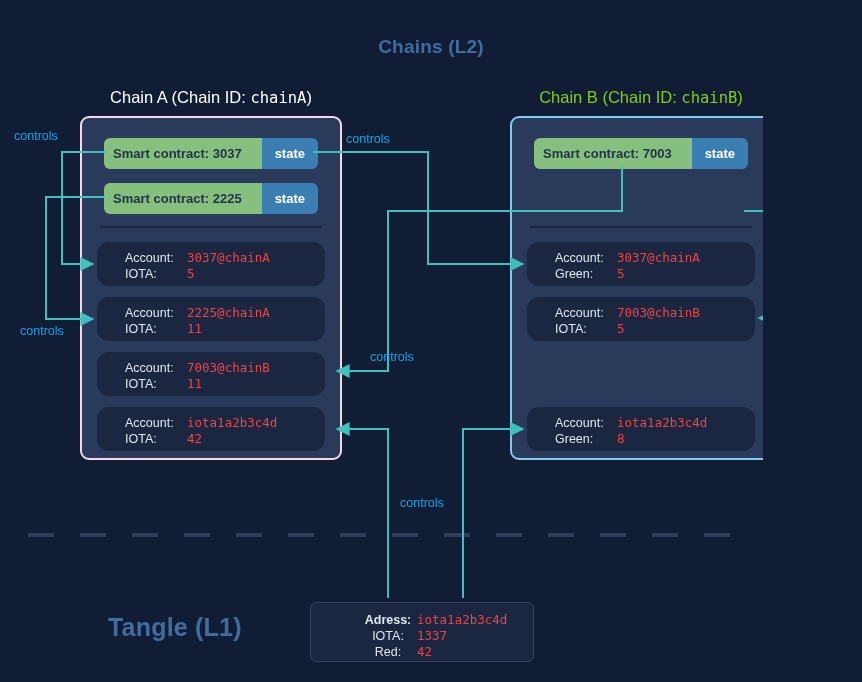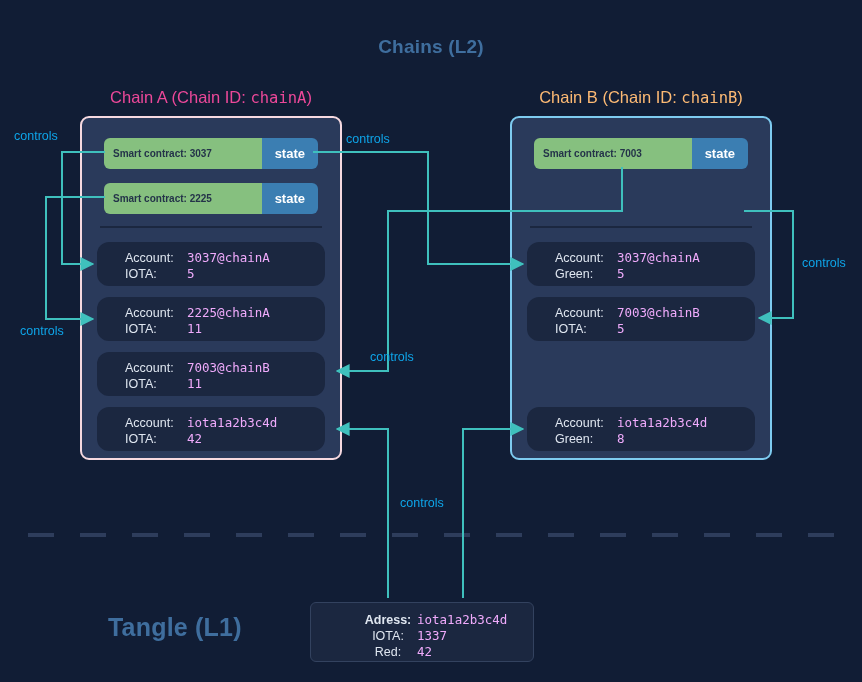--- a/index.html
+++ b/index.html
@@ -3,21 +3,21 @@
 <meta charset="utf-8">
 <title>IOTA Smart Contracts L1/L2 Diagram</title>
 <style>
   html, body {
     margin: 0;
     padding: 0;
     background: #111d35;
   }
   #canvas {
     position: relative;
-    width: 862px;
+    width: 763px;
     height: 682px;
     background: #111d35;
     overflow: hidden;
     font-family: "Liberation Sans", sans-serif;
     -webkit-font-smoothing: antialiased;
   }
 
   
   #wires {
     position: absolute;
@@ -55,22 +55,22 @@
   .chain-title {
     position: absolute;
     font-size: 16.5px;
     white-space: nowrap;
     z-index: 4;
   }
   .chain-title .mono {
     font-family: "DejaVu Sans Mono", monospace;
     font-size: 15.5px;
   }
-  #chainA-title { left: 80px; top: 88px; width: 262px; text-align: center; color: #ec4899; }
-  #chainB-title { left: 510px; top: 88px; width: 262px; text-align: center; color: #fdba74; }
+  #chainA-title { left: 80px; top: 88px; width: 262px; text-align: center; color: #ffffff; }
+  #chainB-title { left: 510px; top: 88px; width: 262px; text-align: center; color: #84cc16; }
 
   
   .chain-panel {
     position: absolute;
     background: #2a3a5b;
     border-radius: 9px;
     box-sizing: border-box;
     z-index: 2;
   }
   #chainA-panel {
@@ -98,21 +98,21 @@
     border-radius: 6px;
     overflow: hidden;
     height: 31px;
     margin-bottom: 14px;
     width: 100%;
   }
   .contract-name {
     flex: 1 1 auto;
     background: #86c07f;
     color: #243349;
-    font-size: 10px;
+    font-size: 13px;
     font-weight: bold;
     display: flex;
     align-items: center;
     padding-left: 9px;
     white-space: nowrap;
   }
   .contract-state {
     flex: 0 0 auto;
     background: #3b7eb2;
     color: #ffffff;
@@ -148,21 +148,21 @@
     line-height: 15px;
   }
   .acct-label {
     flex: 0 0 62px;
     font-size: 12.5px;
     color: #dfe6f0;
   }
   .acct-value {
     font-family: "DejaVu Sans Mono", monospace;
     font-size: 12.5px;
-    color: #f0abfc;
+    color: #ef4444;
     white-space: nowrap;
   }
 
   
   #layer-sep {
     position: absolute;
     left: 28px;
     right: 28px;
     top: 533px;
     height: 4px;

